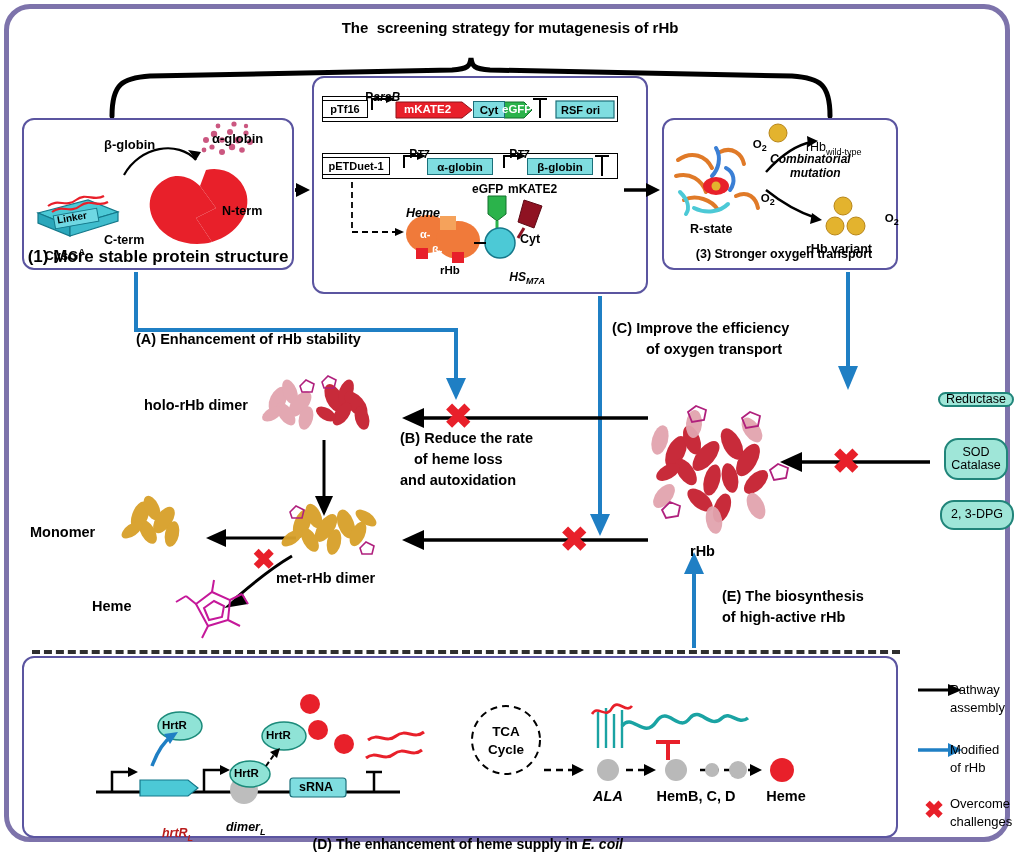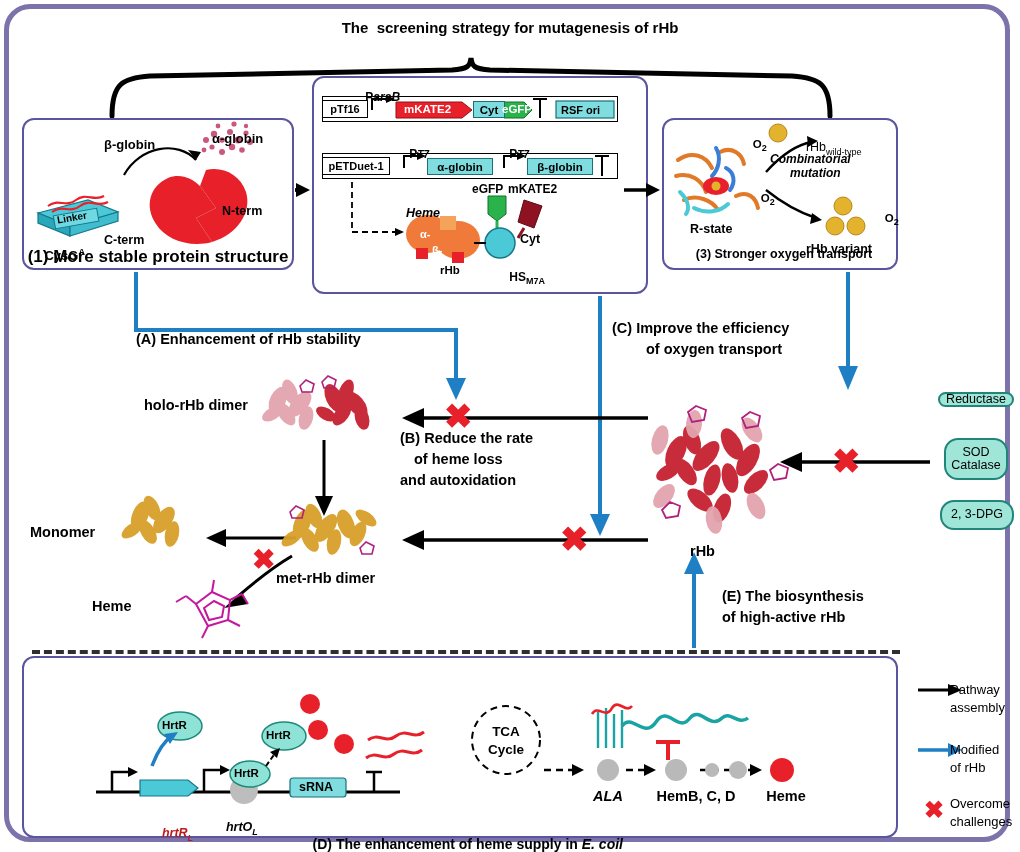--- a/index.html
+++ b/index.html
@@ -237,21 +237,21 @@
     <line x1="524" y1="228" x2="518" y2="238" stroke="#8f1222" stroke-width="3"></line>
 
     <circle cx="500" cy="243" r="15" fill="#4cc9d6" stroke="#14788a" stroke-width="1.5"></circle>
 
     <line x1="474" y1="243" x2="486" y2="243" stroke="#000" stroke-width="2"></line>
   </svg>
   <div class="txt bi" style="left:406px; top:206px; font-size:12.5px;">Heme</div>
   <div class="txt b" style="left:472px; top:182px; font-size:12px;">eGFP</div>
   <div class="txt b" style="left:508px; top:182px; font-size:12px;">mKATE2</div>
   <div class="txt b" style="left:520px; top:232px; font-size:12.5px;">Cyt</div>
-  <div class="txt b" style="left:496px; top:256px; font-size:12px;">
+  <div class="txt b" style="left:496px; top:256px; font-size:12px;font-style:italic;">
     <span>HS</span><sub style="font-size:9px;">M7A</sub>
   </div>
   <div class="txt b" style="left:420px; top:228px; font-size:11px; color:#fff;">α-</div>
   <div class="txt b" style="left:432px; top:244px; font-size:11px; color:#fff;">β-</div>
   <div class="txt b" style="left:440px; top:264px; font-size:11.5px;">rHb</div>
 
   <div class="panel" style="left:662px; top:118px; width:236px; height:152px;"></div>
 
   <svg width="1020" height="852" style="pointer-events:none;">
 
@@ -541,21 +541,21 @@
   </svg>
 
   <div class="txt b" style="left:162px; top:719px; font-size:11.5px;">HrtR</div>
   <div class="txt b" style="left:266px; top:729px; font-size:11.5px;">HrtR</div>
   <div class="txt b" style="left:234px; top:767px; font-size:11.5px;">HrtR</div>
   <div class="txt bi" style="left:148px; top:812px; font-size:12.5px; color:#b91c1c;">
     <span>hrtR</span><sub style="font-size:9px;">L</sub>
   </div>
   <div class="txt b" style="left:299px; top:780px; font-size:12.5px;">sRNA</div>
   <div class="txt bi" style="left:212px; top:806px; font-size:12.5px;">
-    <span>hrtO</span><sub style="font-size:9px;">L</sub>
+    <span>dimer</span><sub style="font-size:9px;">L</sub>
   </div>
   <div class="txt b ctr" style="left:476px; top:724px; width:60px; font-size:13.5px;">TCA</div>
   <div class="txt b ctr" style="left:476px; top:742px; width:60px; font-size:13.5px;">Cycle</div>
   <div class="txt b ctr" style="left:578px; top:788px; width:60px; font-size:14.5px;font-style:italic;">ALA</div>
   <div class="txt b ctr" style="left:636px; top:788px; width:120px; font-size:14.5px;">HemB, C, D</div>
   <div class="txt b ctr" style="left:756px; top:788px; width:60px; font-size:14.5px;">Heme</div>
 
   <div class="txt b ctr" style="left:200px; top:820px; width:520px; font-size:14px;">
     <span>(D) The enhancement of heme supply in <span style="font-style: italic;">E. coil</span></span>
   </div>

